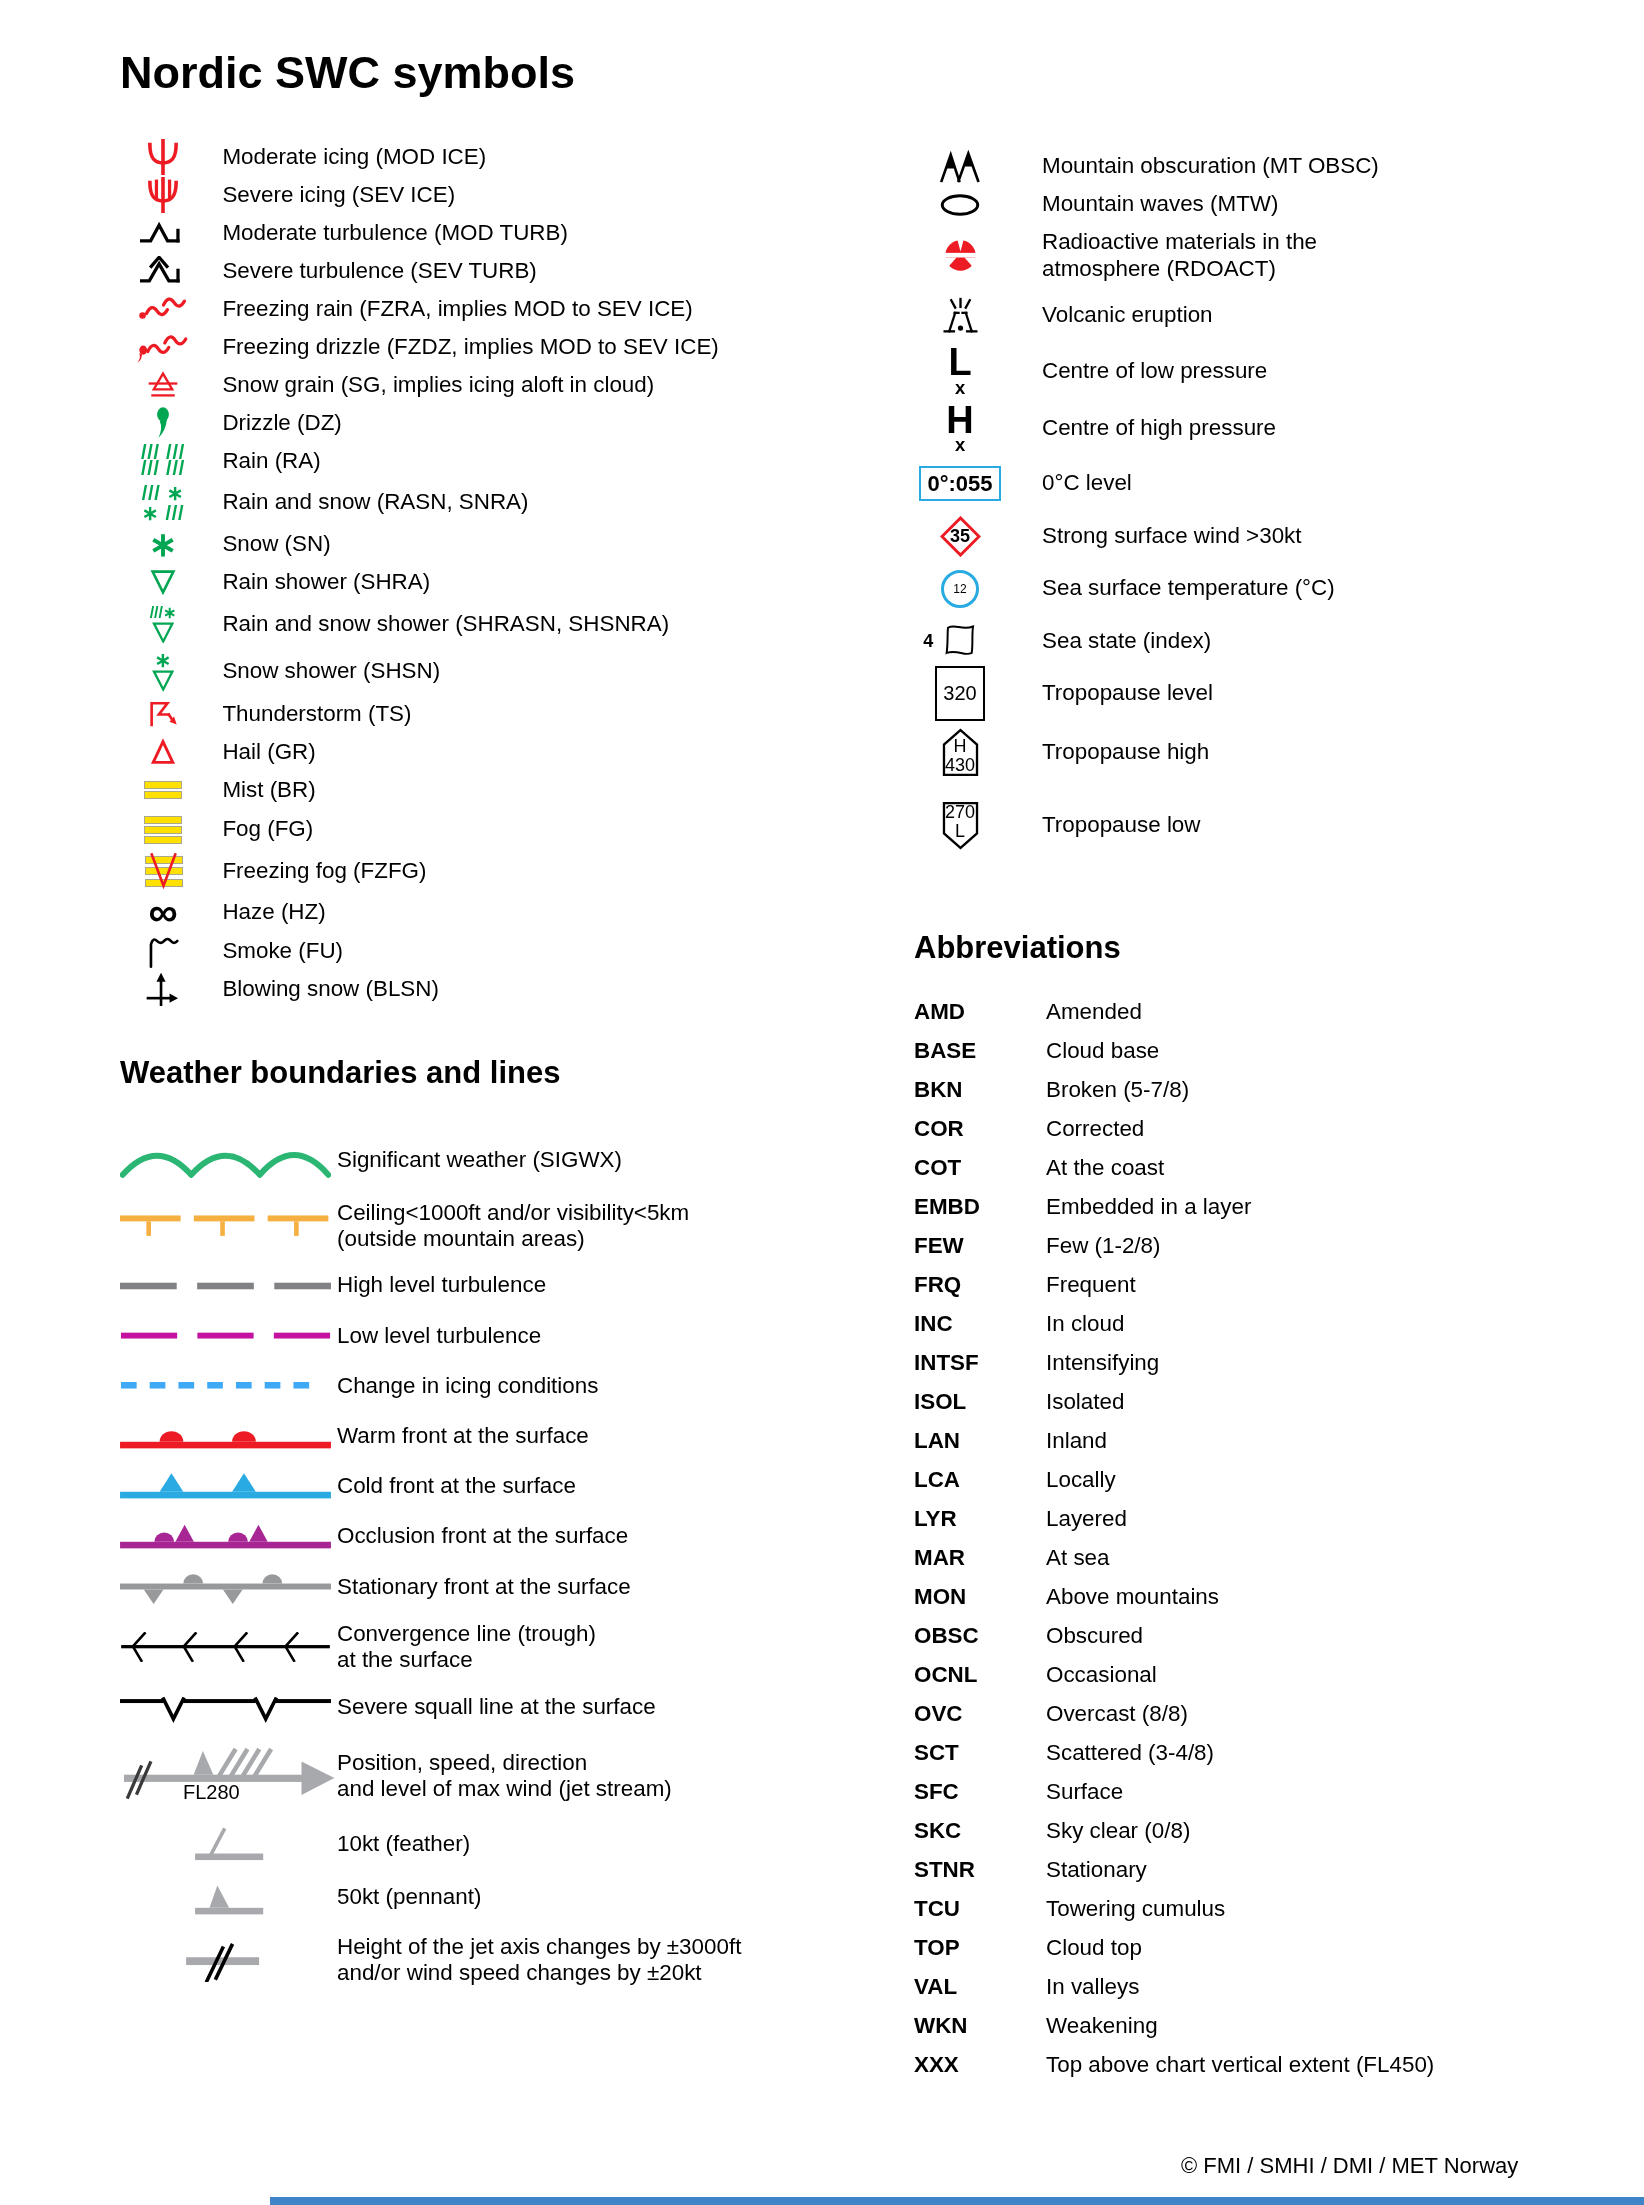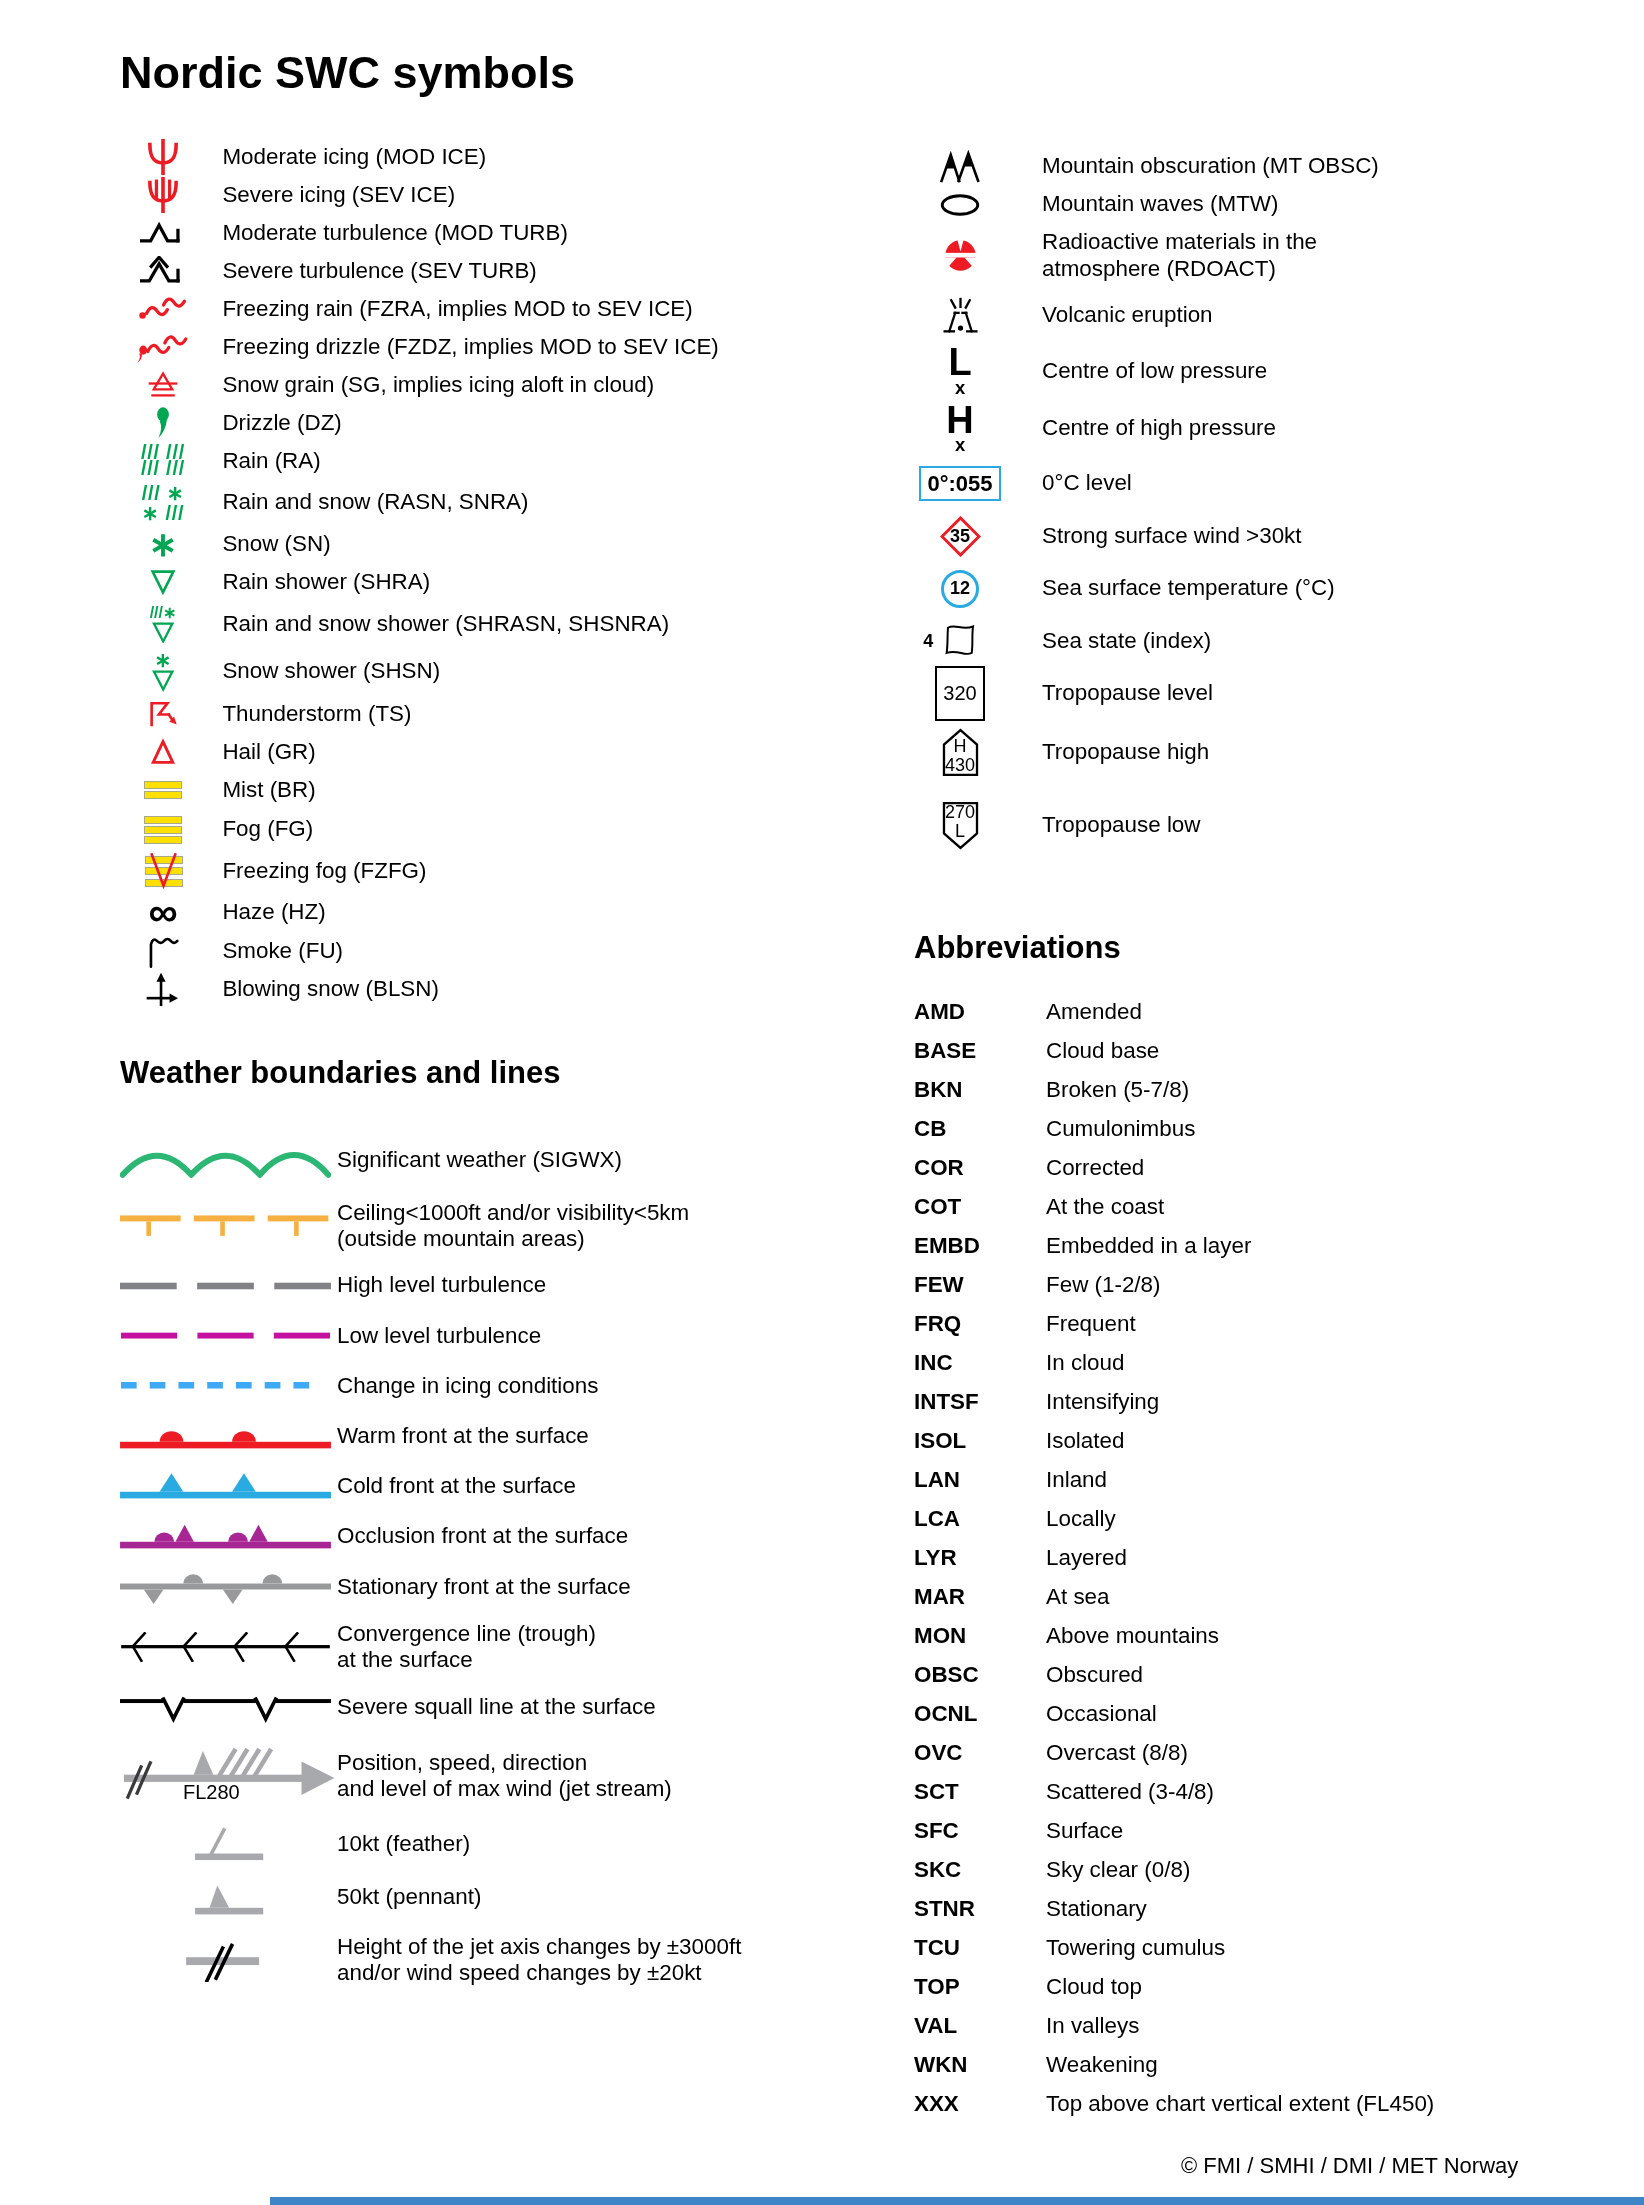--- a/index.html
+++ b/index.html
@@ -27,21 +27,21 @@
   .stack{display:flex;flex-direction:column;align-items:center;line-height:0.8;}
   .stack .topglyph{font-size:16px;line-height:0.9;}
   .ybar{width:36px;height:6px;background:#ffe000;border:0.7px solid #a8a88d;margin:2px 0;}
   .fzfg-wrap{position:relative;width:43px;height:38px;}
   .fzfg-wrap .ybar{position:absolute;left:3.3px;margin:0;}
   .haze{font-size:41px;font-weight:bold;line-height:1;}
   .press{display:flex;flex-direction:column;align-items:center;line-height:0.85;}
   .press .big{font-size:38px;font-weight:bold;}
   .press .sub{font-size:18.4px;font-weight:bold;margin-top:1.3px;}
   .zero-box{border:2.6px solid #29abe2;padding:2.6px 6.6px;font-size:22px;font-weight:bold;white-space:nowrap;background:#fff;}
-  .circ{width:32px;height:32px;border:3.3px solid #29abe2;border-radius:50%;display:flex;align-items:center;justify-content:center;font-size:18px;font-weight:bold;}
+  .circ{width:32px;height:32px;border:3.3px solid #29abe2;border-radius:50%;display:flex;align-items:center;justify-content:center;font-size:12px;font-weight:normal;}
   .sqbox{border:2.6px solid #000;padding:14px 6px;font-size:20px;}
   .ovl{position:absolute;inset:0;display:flex;flex-direction:column;align-items:center;justify-content:center;font-size:18px;line-height:1.05;}
   .ovl.flagnum{align-items:flex-start;padding-left:9.2px;font-weight:bold;}
   .ovl.windnum{font-weight:bold;}
   .ab-head{font-size:31px;font-weight:bold;margin:66px 0 26px 0;}
   .ab-row{display:flex;align-items:center;height:39px;font-size:22.4px;}
   .ab-k{width:132px;flex:none;font-weight:bold;}
   .footer{position:absolute;left:1181px;top:2153px;font-size:22px;}
   .bottom-bar{position:absolute;left:270px;top:2197px;width:1375px;height:8px;background:#3d85c6;}
   .jetlabel{position:absolute;left:63px;top:38px;font-size:20px;font-weight:normal;color:#000;}
@@ -687,24 +687,20 @@
         </div>
       <div class="ab-row">
           <span class="ab-k">BASE</span>
           <span class="ab-v">Cloud base</span>
         </div>
       <div class="ab-row">
           <span class="ab-k">BKN</span>
           <span class="ab-v">Broken (5-7/8)</span>
         </div>
       <div class="ab-row">
-          <span class="ab-k">CB</span>
-          <span class="ab-v">Cumulonimbus</span>
-        </div>
-      <div class="ab-row">
           <span class="ab-k">COR</span>
           <span class="ab-v">Corrected</span>
         </div>
       <div class="ab-row">
           <span class="ab-k">COT</span>
           <span class="ab-v">At the coast</span>
         </div>
       <div class="ab-row">
           <span class="ab-k">EMBD</span>
           <span class="ab-v">Embedded in a layer</span>

